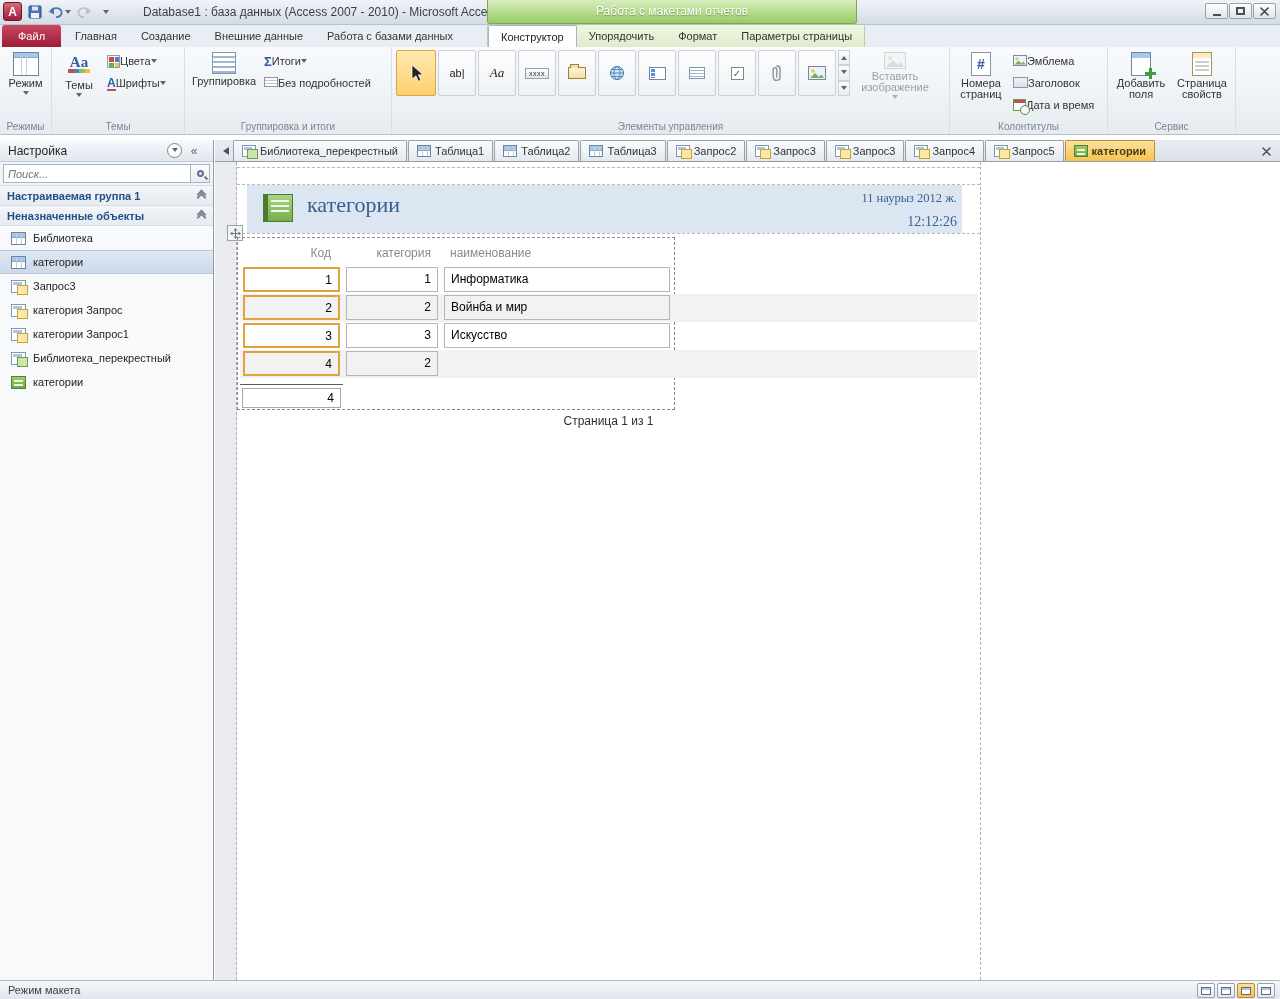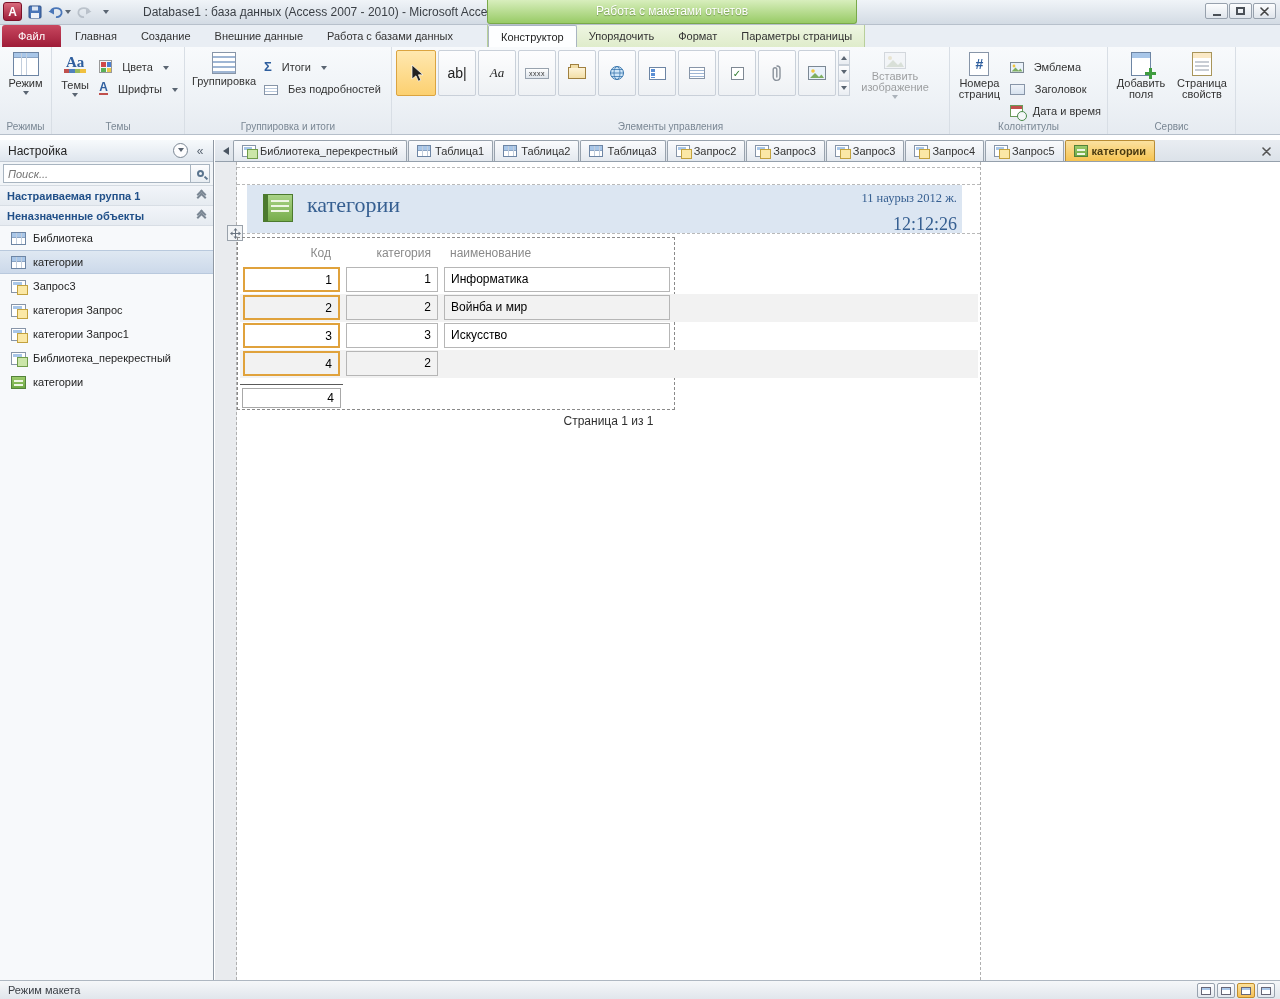--- a/index.html
+++ b/index.html
@@ -44,21 +44,21 @@
   
   .ribbon { position:absolute; left:0; top:47px; width:1280px; height:88px; display:flex;
             background:linear-gradient(#f8fafc,#eef2f6 60%,#e6ebf1); border-bottom:1px solid #b6bfca; }
   .rgroup { height:100%; display:flex; flex-direction:column; border-right:1px solid #d8dee5; }
   .rgroup-body { flex:1; display:flex; align-items:flex-start; padding:3px 4px 0 4px; gap:3px; }
   .rgroup-label { height:14px; line-height:13px; text-align:center; color:#7a8794; font-size:10px; }
   .bigbtn { display:flex; flex-direction:column; align-items:center; gap:2px; padding-top:2px;
             text-align:center; line-height:11px; border-radius:3px; }
   .bigbtn .lbl { font-size:11px; color:#333; }
   .smallcol { display:flex; flex-direction:column; gap:4px; padding-top:5px; }
-  .smallbtn { display:flex; align-items:flex-end; gap:10px; height:18px; padding:0 2px; font-size:11px; color:#333; white-space:nowrap; }
+  .smallbtn { display:flex; align-items:flex-start; gap:0; height:18px; padding:0 2px; font-size:11px; color:#333; white-space:nowrap; }
   .w46{width:46px}.w52{width:54px}.w58{width:58px}.w68{width:70px}.w84{width:86px}
 
   
   .ico { position:relative; display:inline-block; flex:none; }
   .s15{width:15px;height:13px}.s14{width:14px;height:12px}.s26{width:26px;height:24px}
   .i-table { border:1px solid #6d85a4; background:#fff; }
   .i-table::before { content:""; position:absolute; left:0; right:0; top:0; height:4px; background:#a8c6e8; border-bottom:1px solid #8aa4c4; }
   .i-table::after { content:""; position:absolute; left:33%; top:0; bottom:0; width:1px; background:#c2cedd; box-shadow:5px 0 0 #c2cedd; }
   .i-query { border:1px solid #8795a8; background:#fff; }
   .i-query::before { content:""; position:absolute; left:1px; top:1px; right:3px; height:3px; background:#a8c6e8; }
@@ -95,35 +95,35 @@
   .i-props::after { content:""; position:absolute; left:2px; right:2px; top:8px; height:2px; background:#c8cdd4; box-shadow:0 4px 0 #c8cdd4,0 8px 0 #c8cdd4; }
   .i-folder { width:18px; height:12px; border:1px solid #a08040; background:linear-gradient(#fdf3d8,#f3dfa8); }
   .i-folder::before { content:""; position:absolute; top:-4px; left:1px; width:7px; height:3px; background:#f3dfa8; border:1px solid #a08040; border-bottom:none; }
   .i-navctl { width:17px; height:13px; border:1px solid #6d85a4; background:#fff; }
   .i-navctl::before { content:""; position:absolute; left:1px; top:1px; bottom:1px; width:4px;
     background:repeating-linear-gradient(to bottom,#5b8fd4 0 3px,#fff 3px 4px); }
   .i-list { width:16px; height:12px; border:1px solid #8795a8; background:repeating-linear-gradient(#fff 0 2px,#9fb6d4 2px 3px); }
   .i-check { width:13px; height:13px; border:1px solid #7e8893; background:#fff; color:#2d7a2d; font-size:10px; font-weight:bold;
     display:flex; align-items:center; justify-content:center; }
   .i-xbtn { padding:1px 3px; border:1px solid #98a2ae; background:linear-gradient(#fefefe,#dfe5ec); font-size:7px; letter-spacing:.5px; color:#333; }
-  .glyph { font-size:14px; color:#222; }
+  .glyph { font-size:11px; color:#222; }
 
   .ctrlbtn { width:38px; height:46px; border:1px solid #c9d0d9; border-radius:2px;
     background:linear-gradient(#fdfdfe,#eef1f4); display:flex; align-items:center; justify-content:center; }
   .ctrlbtn.sel { background:linear-gradient(#ffe8b0,#fcd070); border-color:#dba440; }
   .ctrl-scroll { width:12px; height:46px; display:flex; flex-direction:column; }
   .ctrl-scroll span { flex:1; border:1px solid #c9d0d9; background:linear-gradient(#fdfdfe,#e9edf2);
     display:flex; align-items:center; justify-content:center; }
   .tri-up { width:0; height:0; border:3px solid transparent; border-bottom:4px solid #5a6572; margin-bottom:2px; }
   .tri-dn { width:0; height:0; border:3px solid transparent; border-top:4px solid #5a6572; margin-top:2px; }
 
   
   .navpane { position:absolute; left:0; top:140px; width:214px; height:840px; background:#f7f9fb; border-right:1px solid #8f98a3; }
   .nav-header { height:22px; background:linear-gradient(#f7fafc,#dfe6ee); border-bottom:1px solid #c2cad4;
-    display:flex; align-items:center; padding:0 5px 0 8px; font-size:12px; color:#222; }
+    display:flex; align-items:center; padding:0 11px 0 8px; font-size:12px; color:#222; }
   .nav-header .sp { flex:1; }
   .circ-caret { width:15px; height:15px; border-radius:50%; border:1px solid #7b8794; background:#fdfdfe;
     display:flex; align-items:center; justify-content:center; margin-right:4px; }
   .collapse-btn { width:16px; height:16px; display:flex; align-items:center; justify-content:center; color:#5a6572; font-size:12px; }
   .nav-search { height:24px; padding:2px 3px; border-bottom:1px solid #d5dbe2; display:flex; background:#f2f5f8; }
   .nav-search input { flex:1; height:19px; border:1px solid #a8b4c0; border-right:none; padding:0 4px;
     font-style:italic; color:#777; font-size:11px; font-family:inherit; background:#fff; }
   .search-btn { width:20px; height:19px; border:1px solid #a8b4c0; background:linear-gradient(#fdfdfe,#e8edf2);
     display:flex; align-items:center; justify-content:center; }
   .mag { width:7px; height:7px; border:2px solid #5a748e; border-radius:50%; position:relative; }
@@ -154,21 +154,21 @@
   .hline { position:absolute; left:22px; width:743px; border-top:1px dashed #b9b9b9; }
   .move-handle { position:absolute; left:12px; top:63px; width:16px; height:16px; border:1px solid #9aa2ab;
     background:#f2f4f6; display:flex; align-items:center; justify-content:center; }
   .band { position:absolute; left:32px; top:23px; width:715px; height:48px; background:#dce6f2; }
   .report-logo { position:absolute; left:16px; top:9px; width:30px; height:28px;
     border:1px solid #4c7a2e; border-left-width:5px; background:linear-gradient(#a9d387,#77ad4b); }
   .report-logo::before { content:""; position:absolute; left:3px; right:3px; top:5px; height:2px; background:#eef6e4; box-shadow:0 5px 0 #eef6e4,0 10px 0 #eef6e4; }
   .report-title { position:absolute; left:60px; top:7px; font-family:"Liberation Serif","DejaVu Serif",serif;
     font-size:22px; color:#365f91; }
   .report-date { position:absolute; right:5px; top:6px; font-family:"Liberation Serif",serif; font-size:12.5px; color:#365f91; }
-  .report-time { position:absolute; right:5px; top:29px; font-family:"Liberation Serif",serif; font-size:18px; color:#365f91; }
+  .report-time { position:absolute; right:5px; top:29px; font-family:"Liberation Serif",serif; font-size:14px; color:#365f91; }
   .sel-rect { position:absolute; left:22px; top:75px; width:438px; height:173px; border:1px dashed #8a8a8a; }
   .chead { position:absolute; top:80px; height:22px; line-height:22px; color:#8a8a8a; font-size:12px; }
   .ch1 { left:28px; width:97px; text-align:right; padding-right:9px; }
   .ch2 { left:131px; width:92px; text-align:right; padding-right:7px; }
   .ch3 { left:229px; width:226px; text-align:left; padding-left:6px; }
   .prow { position:absolute; left:25px; width:738px; height:28px; }
   .prow.alt { background:#f2f2f2; }
   .cell { position:absolute; top:1px; height:25px; line-height:22px; font-size:12px; color:#000; }
   .c1 { left:3px; width:97px; border:2px solid #e0a23c; text-align:right; padding-right:6px; background:#fff; }
   .prow.alt .c1 { background:#f2f2f2; }

